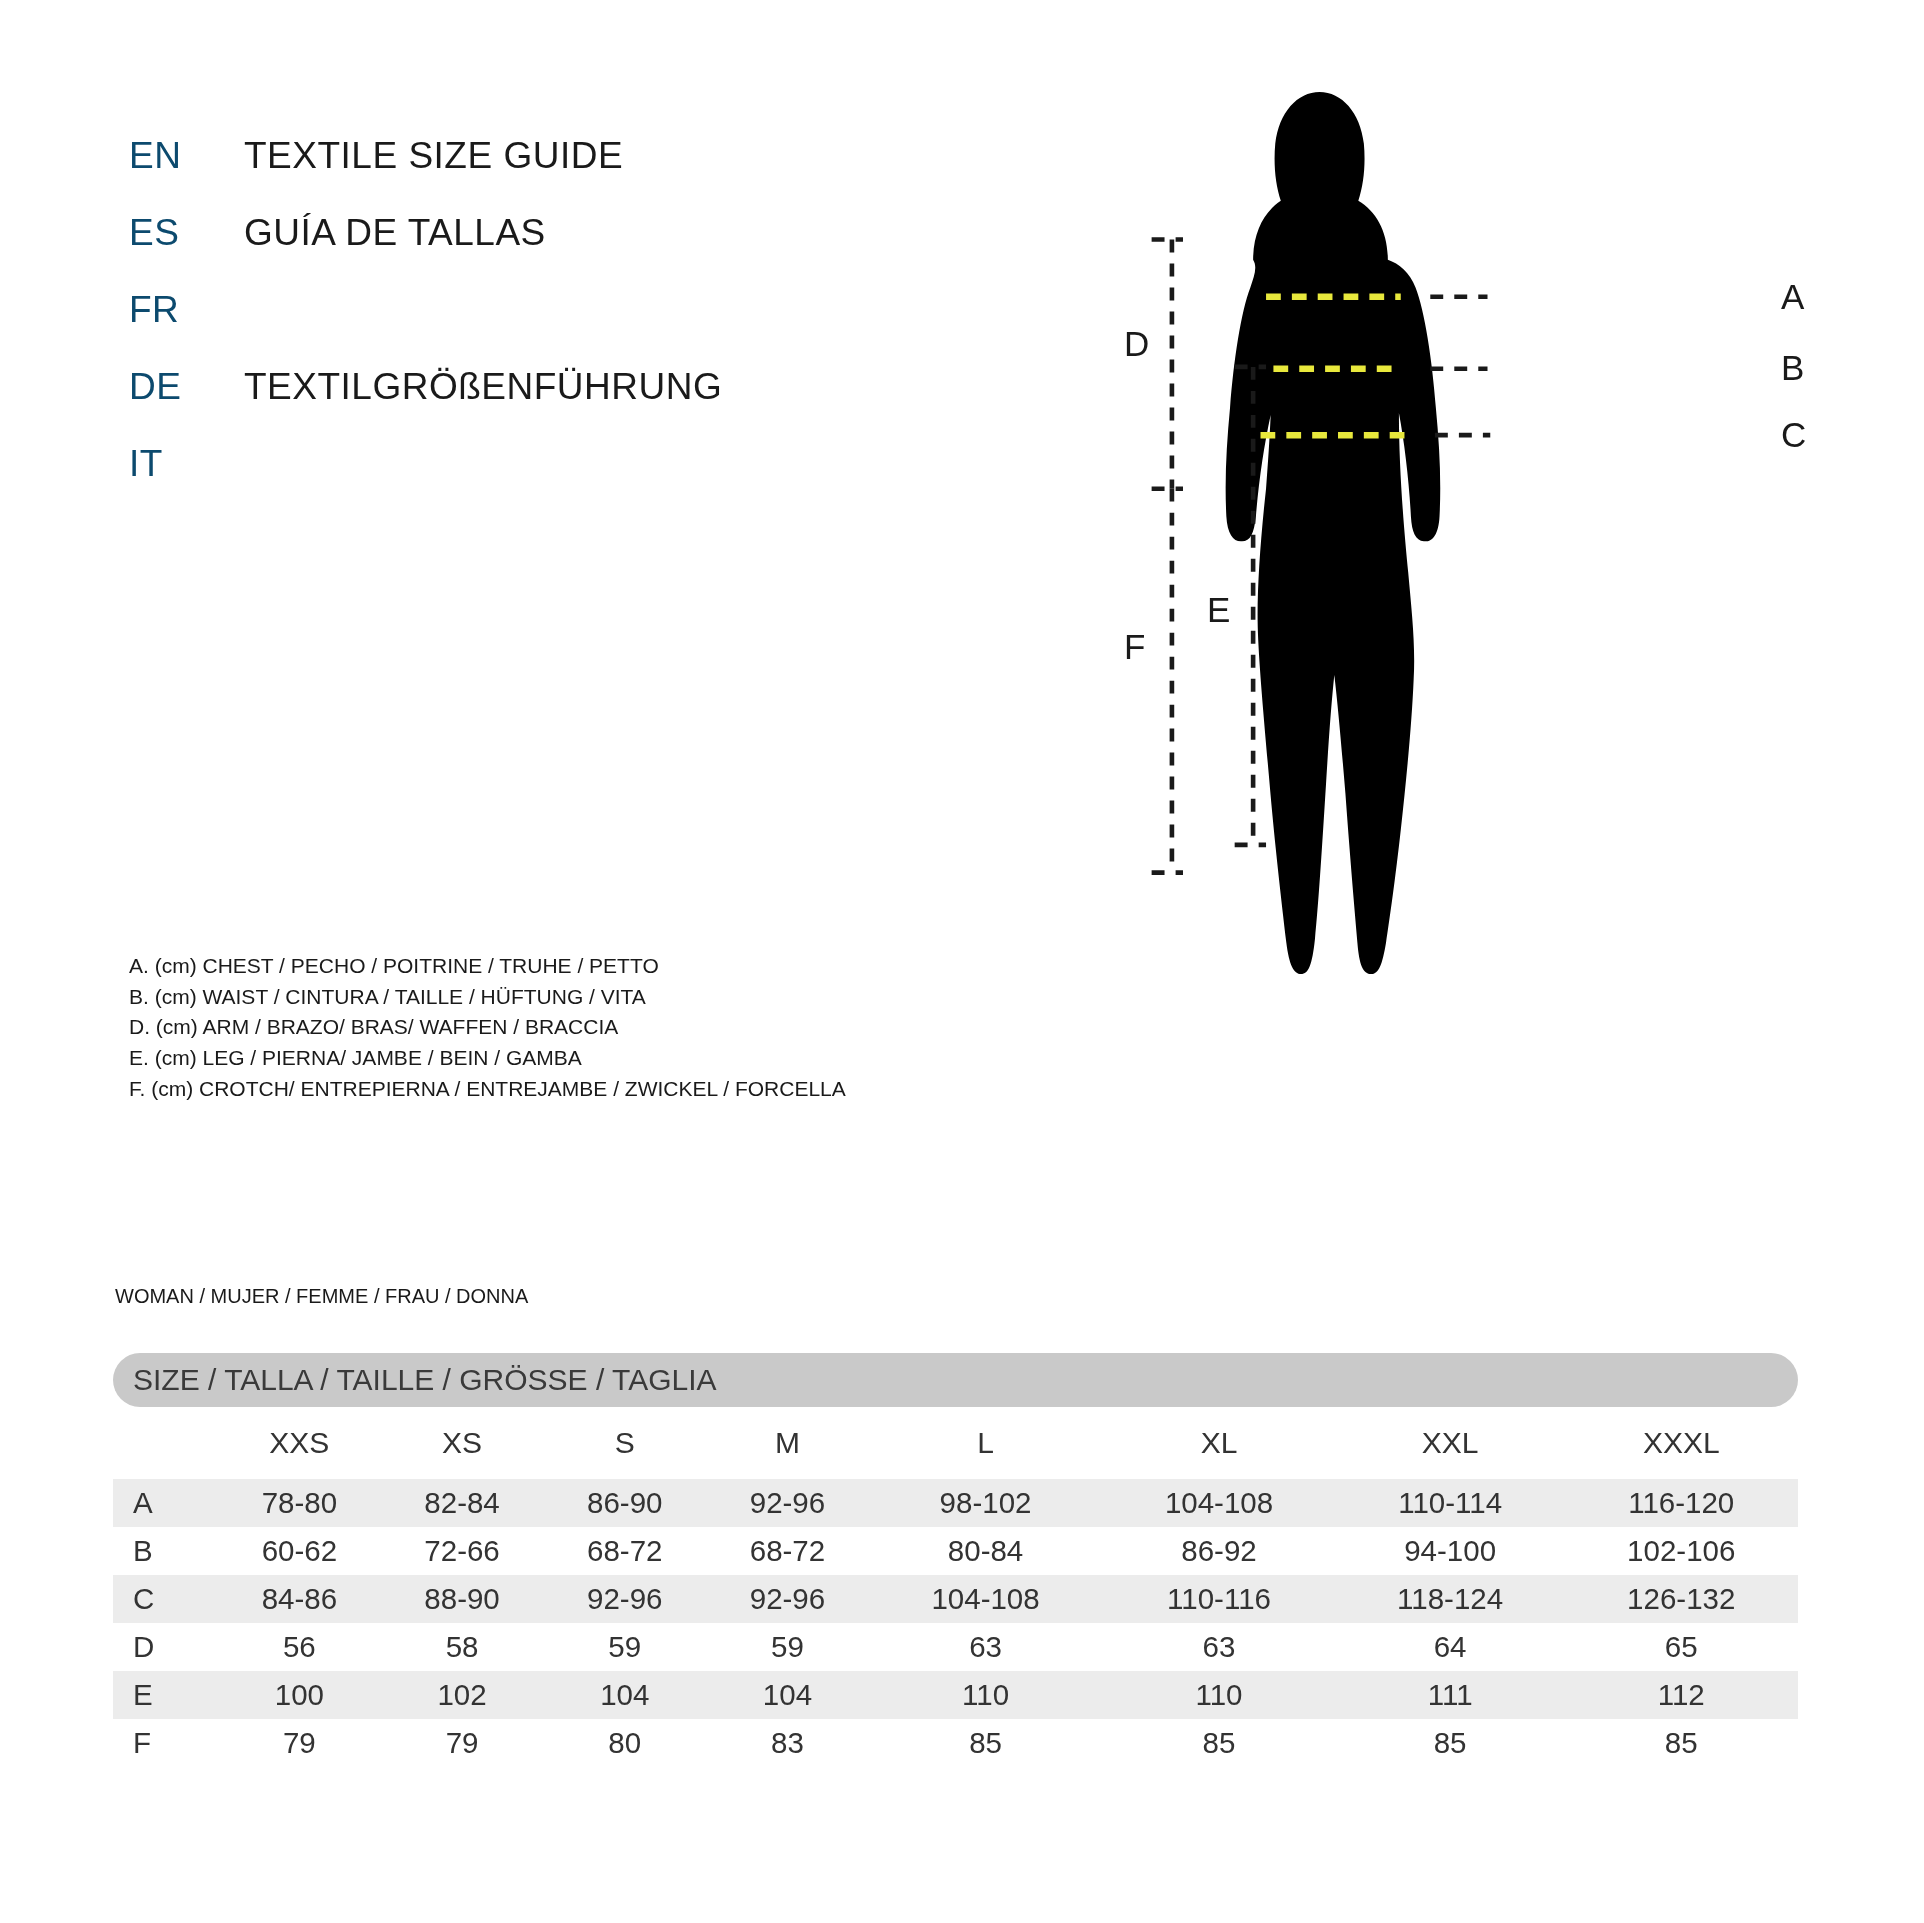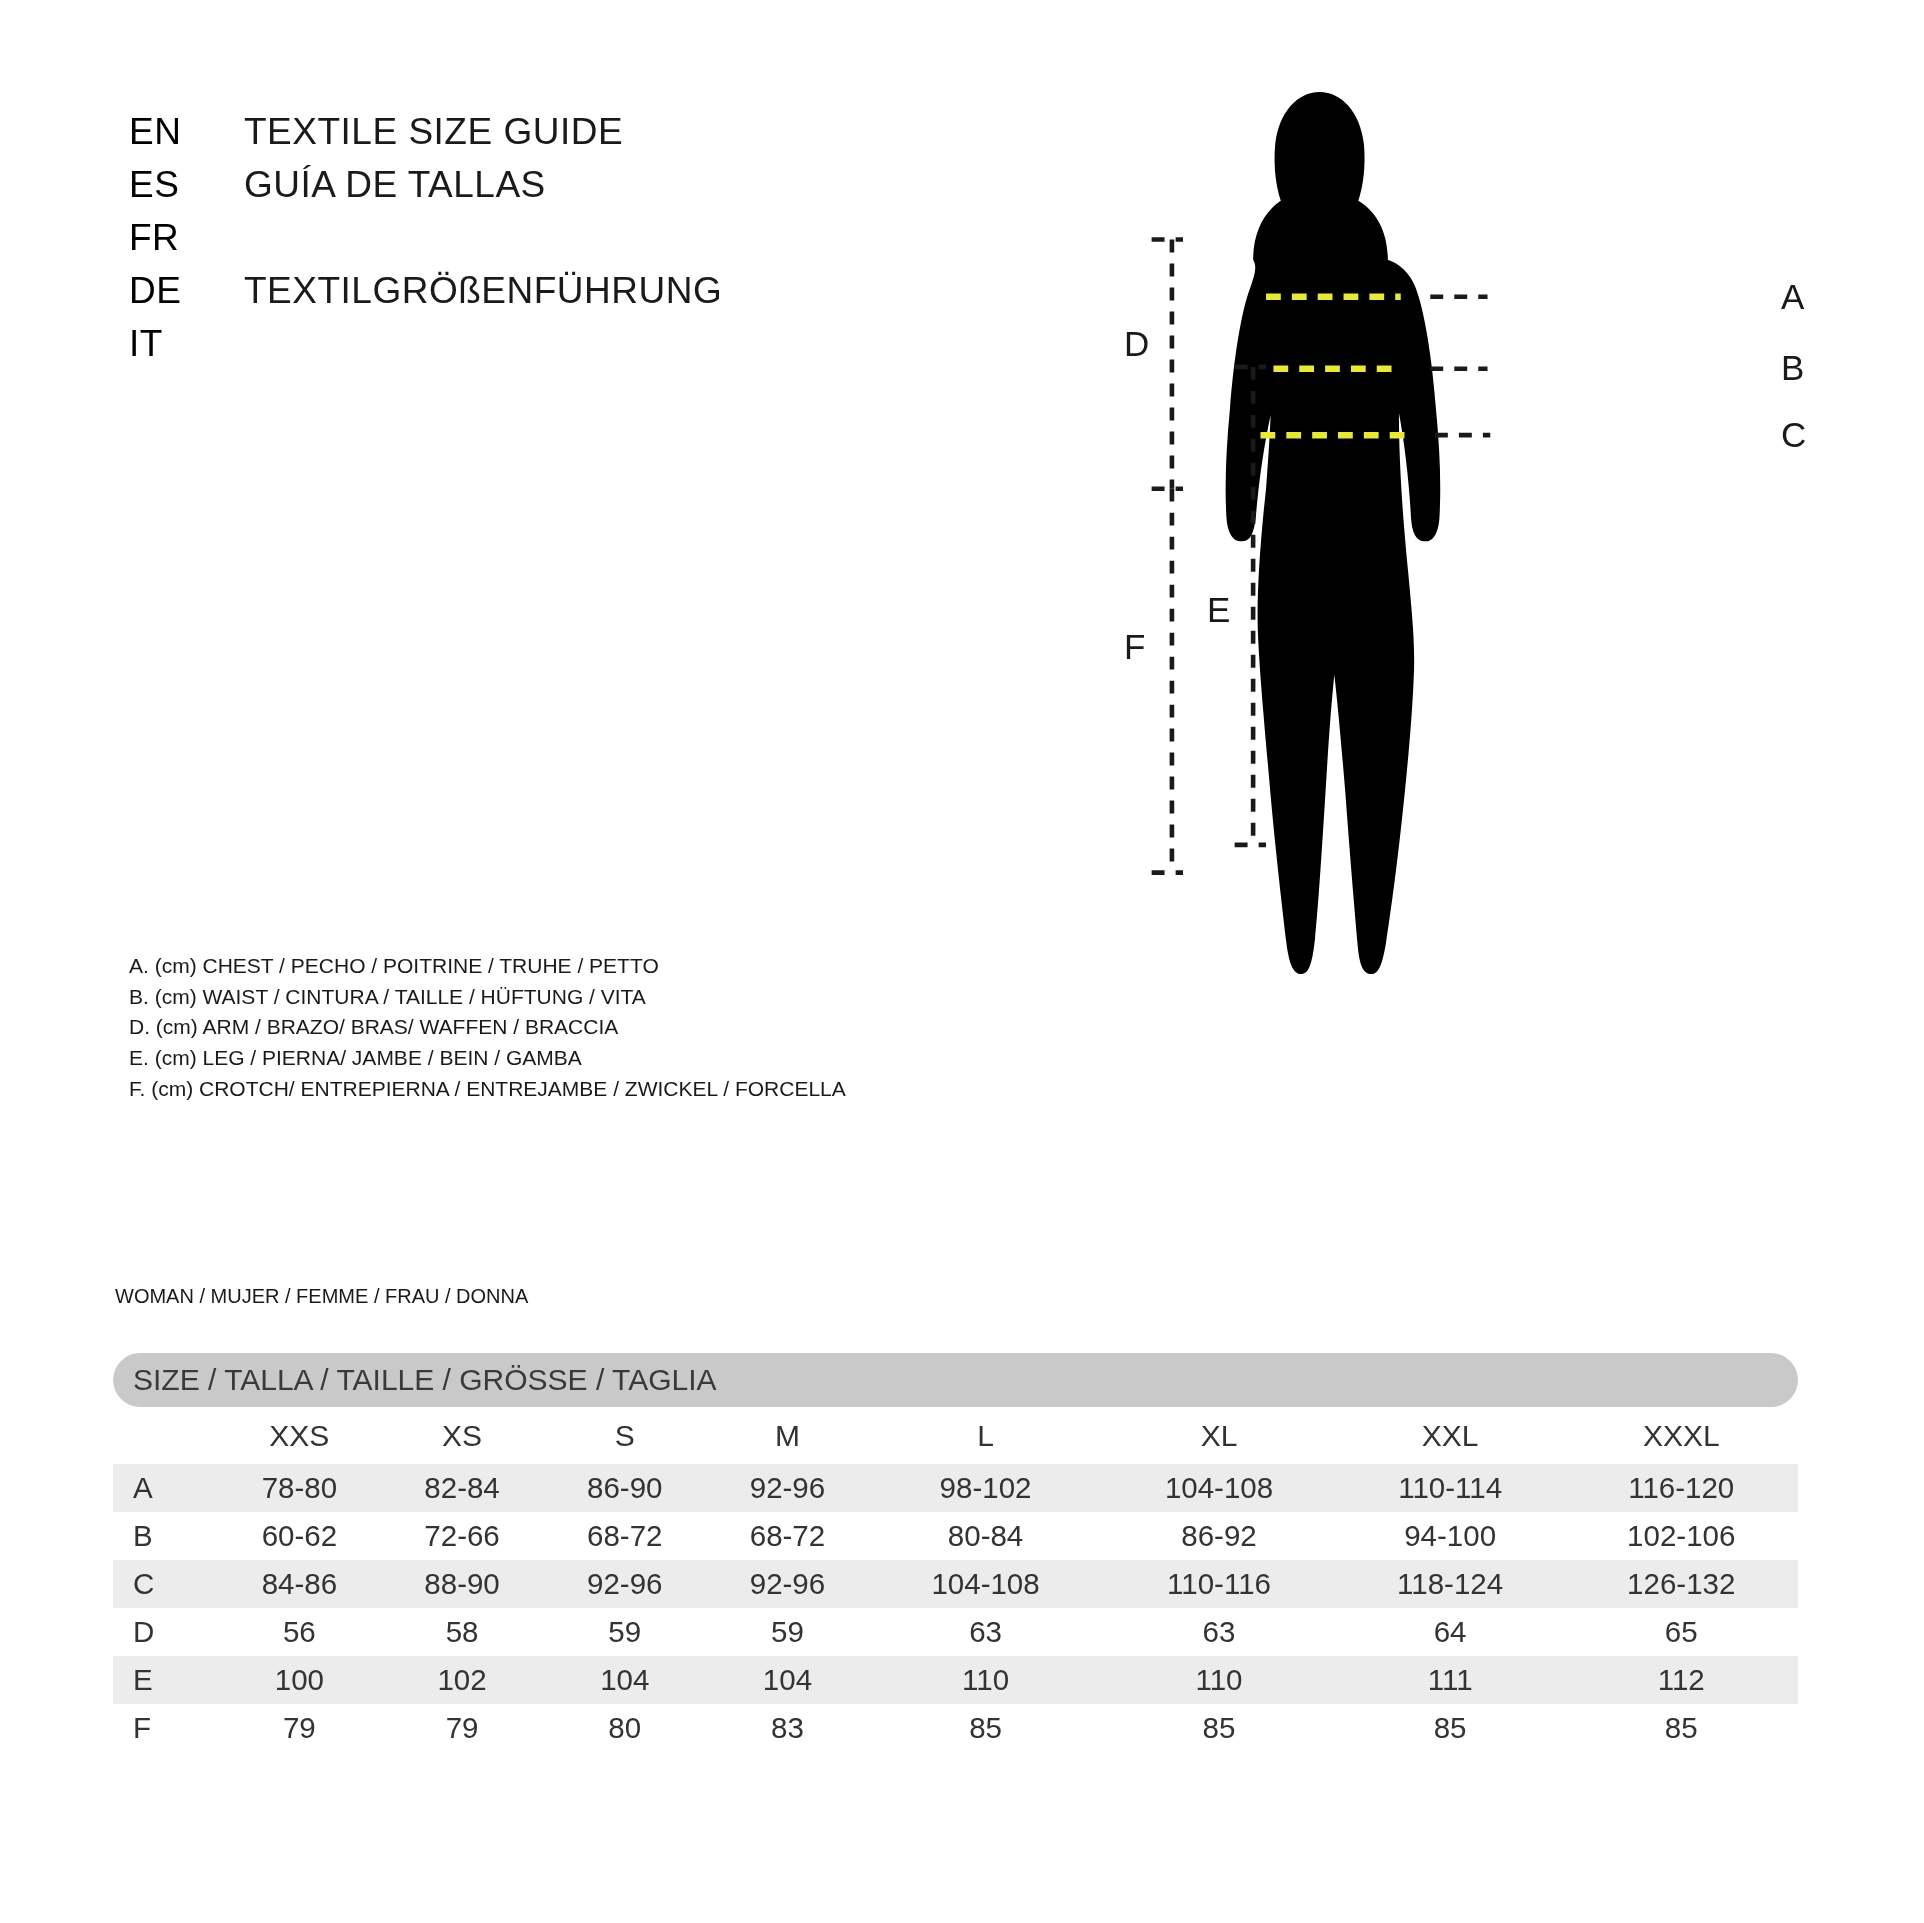--- a/index.html
+++ b/index.html
@@ -25,21 +25,22 @@
   }
   .title-row {
     display: flex;
     align-items: baseline;
     margin-bottom: 11px;
   }
   .title-code {
     width: 115px;
     font-size: 37px;
     letter-spacing: 0.5px;
-    color: #000000;
+    color: #0c4a6e;
+    margin-top: 24px;
   }
   .title-text {
     font-size: 37px;
     letter-spacing: 0.5px;
     color: #1a1a1a;
   }
 
   
   #legend-block {
     position: absolute;
@@ -99,21 +100,21 @@
   }
   #size-table td.rowlabel {
     text-align: left;
     padding-left: 20px;
     width: 85px;
     color: #333333;
   }
   #size-table tr.sizes td {
     font-size: 30px;
     color: #333333;
-    height: 57px;
+    height: 72px;
   }
 
   
   #figure-area {
     position: absolute;
     left: 1135px;
     top: 55px;
     width: 729px;
     height: 1135px;
   }

